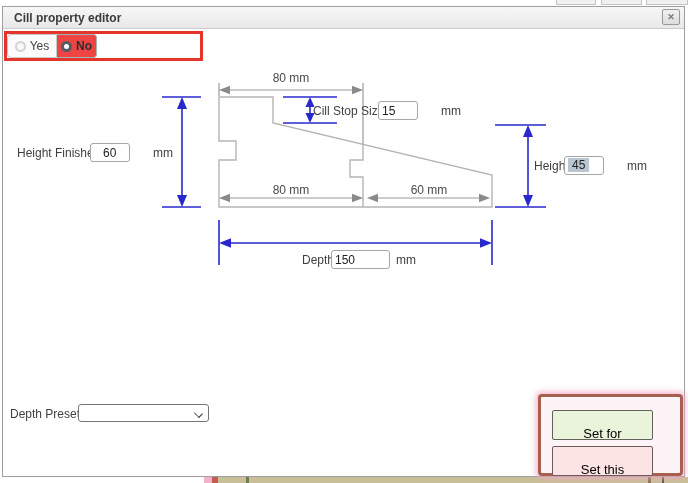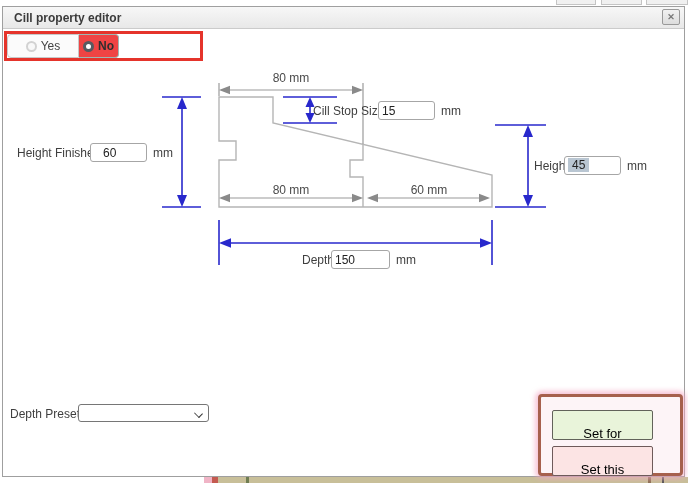--- a/index.html
+++ b/index.html
@@ -28,38 +28,38 @@
     font-size:9px;font-weight:bold;color:#777;text-align:center;line-height:14px;cursor:pointer;padding:0;box-sizing:border-box;
   }
 
   
   .goalpost-box{
     position:absolute;left:4px;top:31px;width:199px;height:30px;box-sizing:content-box;
     border:3px solid #e5342b;background:#fff;display:flex;align-items:stretch;width:193px;height:24px;
   }
   .gp-label{width:103px;font-size:12px;color:#3f3f3f;padding:5px 0 0 5px;box-sizing:border-box;white-space:nowrap;}
   .gp-btn{display:flex;align-items:center;justify-content:center;gap:4px;font-size:12px;box-sizing:border-box;cursor:pointer;}
-  .gp-yes{width:72px;background:#fbfbfb;border:1px solid #c8c8c8;border-radius:4px 0 0 4px;color:#444;}
+  .gp-yes{width:50px;background:#fbfbfb;border:1px solid #c8c8c8;border-radius:4px 0 0 4px;color:#444;}
   .gp-no{width:40px;background:#ef4444;border:1px solid #9fb7b3;border-left:none;border-radius:0 4px 4px 0;color:#2e2e2e;font-weight:bold;}
   .radio{border-radius:50%;display:inline-block;}
   .radio-off{width:7px;height:7px;border:2px solid #d2d2d2;background:#f8f8f8;}
   .radio-on{width:5px;height:5px;border:3px solid #555b61;background:#fff;}
 
   
   svg{position:absolute;left:0;top:0;}
   .profile{fill:none;stroke:#b5b5b5;stroke-width:1.4;}
   .dim{stroke:#9a9a9a;stroke-width:1.2;}
   .dimhead{fill:#8a8a8a;}
   .blue{stroke:#2828cc;stroke-width:1.6;}
   .bluehead{fill:#2828cc;}
 
   .lbl{position:absolute;font-size:12px;color:#3f3f3f;white-space:nowrap;}
   .dimtxt{position:absolute;font-size:12px;color:#4a4a4a;width:62px;text-align:center;white-space:nowrap;}
   .fld{
-    position:absolute;width:57px;height:19px;border:1px solid #a6a6a6;border-radius:3px;
+    position:absolute;width:40px;height:19px;border:1px solid #a6a6a6;border-radius:3px;
     font-size:12px;color:#222;padding:0 3px;box-sizing:border-box;background:#fff;
     font-family:"Liberation Sans","DejaVu Sans",sans-serif;
   }
   .fake-fld{line-height:17px;}
   .selhl{background:#b9c6d2;padding:0 4px;}
 
   
   .preset-select{
     position:absolute;left:78px;top:404px;width:131px;height:18px;border:1px solid #767676;border-radius:3px;
     background:#fff;box-sizing:border-box;cursor:pointer;

